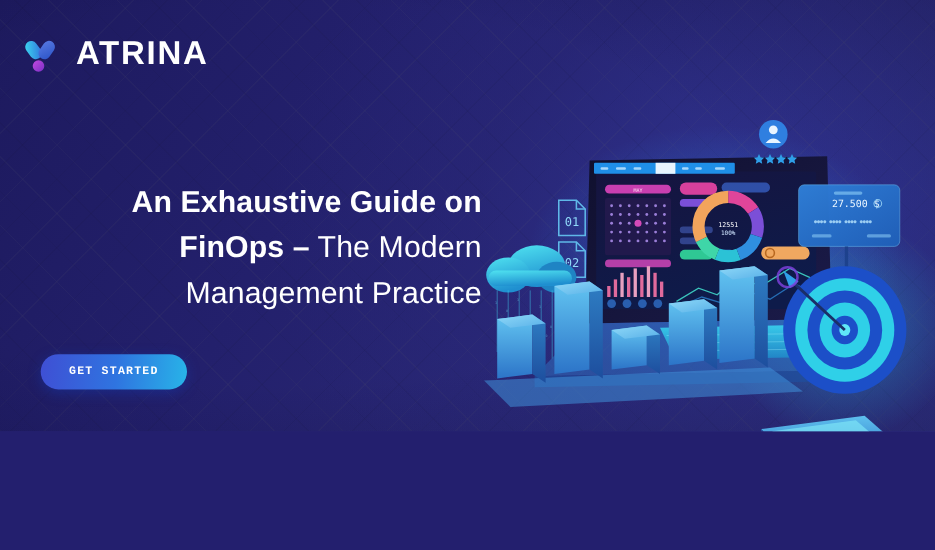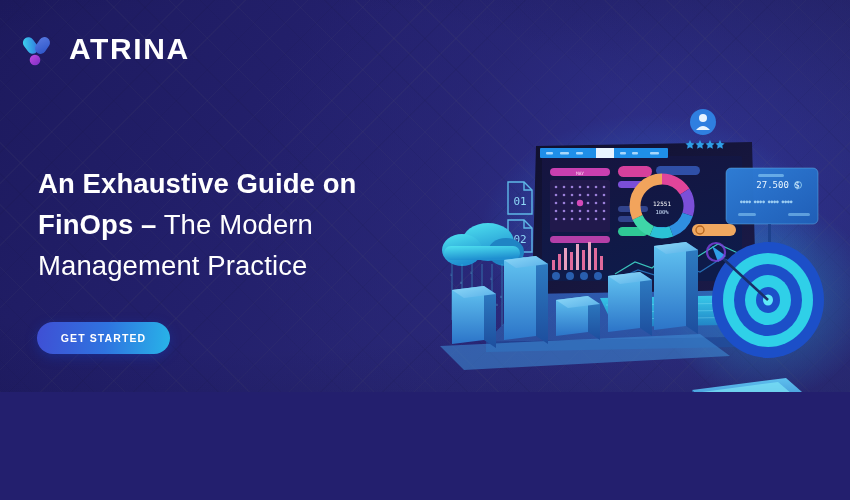--- a/index.html
+++ b/index.html
@@ -49,31 +49,32 @@
 
   
   .headline {
     position:absolute; left:38px; top:163px;
     width:400px;
     color:#ffffff;
     font-size:27.5px;
     line-height:41px;
     font-weight:300;
     letter-spacing:0.1px;
+    text-align:right;
   }
   .headline b { font-weight:700; }
 
   
   .cta {
     position:absolute; left:37px; top:322px;
     width:133px; height:32px;
     border:none; border-radius:16px;
     background:linear-gradient(96deg, #3f4fd4 0%, #2f74e0 52%, #28b4e8 100%);
     color:#ffffff;
-    font-family:Liberation Sans, sans-serif;
+    font-family:Liberation Mono, monospace;
     font-size:10.5px; font-weight:700; letter-spacing:1.1px;
     cursor:pointer;
     box-shadow:0 3px 12px rgba(20,60,180,0.45);
   }
 
   
   .illu { position:absolute; left:400px; top:84px; width:450px; height:400px; }
   .illu svg { display:block; width:450px; height:400px; }
   .mono { font-family:"DejaVu Sans Mono", monospace; }
 </style>

